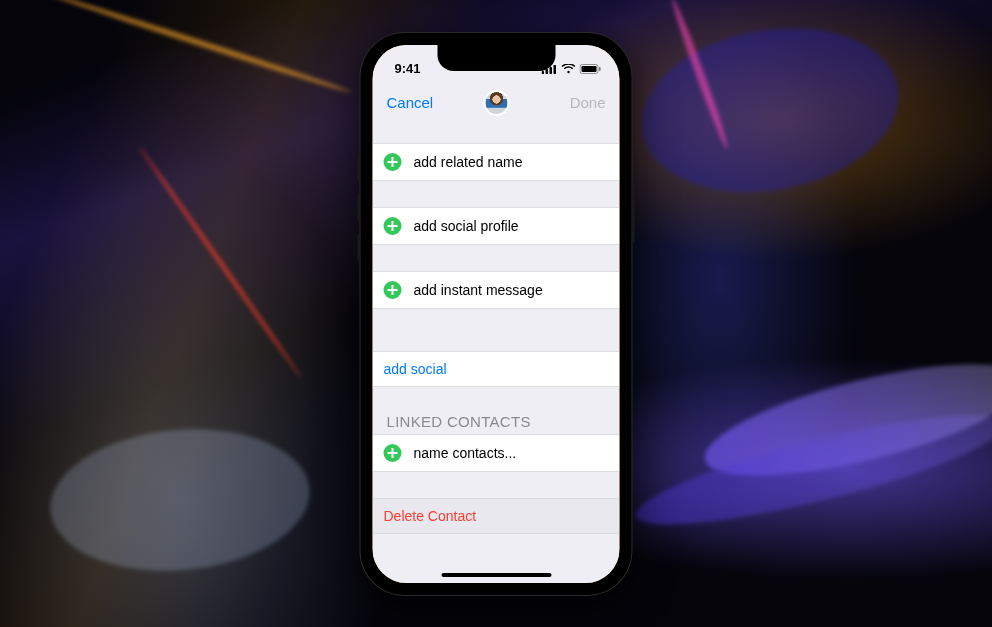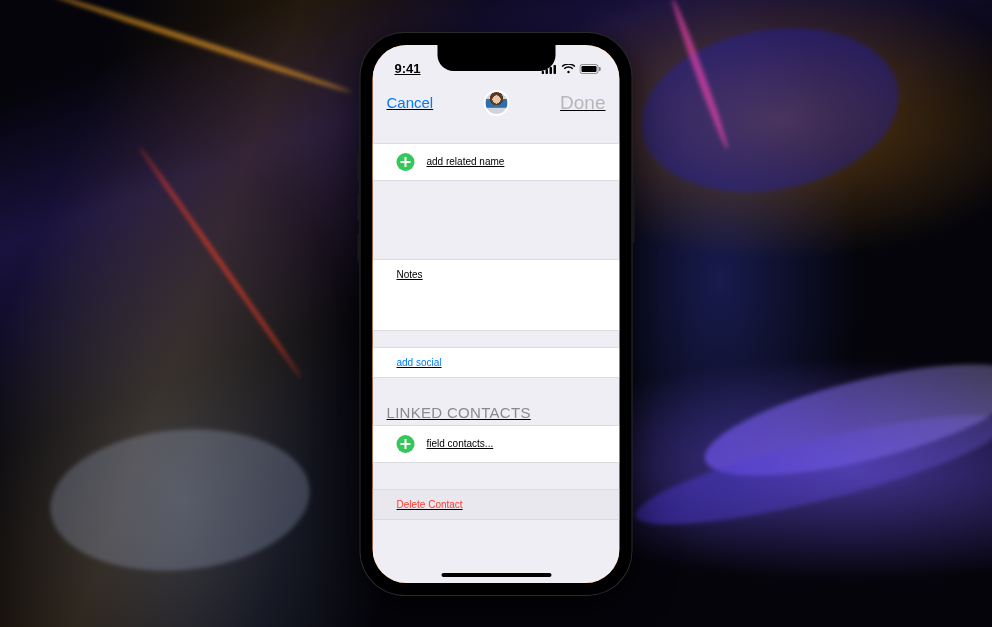--- a/index.html
+++ b/index.html
@@ -63,25 +63,24 @@
     content:"";
     position:absolute;
     right:-3px; top:150px;
     width:3px; height:60px;
     background:#1a1a1a;
     border-radius:0 2px 2px 0;
   }
   .screen {
     width: 100%;
     height: 100%;
-    background: #f97316;
+    background: #fdba74;
     border-radius: 34px;
     overflow: hidden;
     position: relative;
-    text-decoration: underline;
   }
   .notch {
     position: absolute;
     top: 0;
     left: 50%;
     transform: translateX(-50%);
     width: 118px;
     height: 26px;
     background: #000;
     border-radius: 0 0 16px 16px;
@@ -106,21 +105,21 @@
     height: 40px;
     background: #efeef4;
     display: flex;
     align-items: center;
     justify-content: space-between;
     padding: 0 14px;
     position: relative;
     gap: 12px;
   }
   .nav-cancel { color:#007aff; font-size:15px; }
-  .nav-done   { color:#b6b6bb; font-size:19px; }
+  .nav-done   { color:#b6b6bb; font-size:15px; }
   .avatar {
     position: absolute;
     left: 50%;
     top: 50%;
     transform: translate(-50%, -50%);
     width: 26px;
     height: 26px;
     border-radius: 50%;
     border: 2px solid #fff;
     background:
@@ -136,24 +135,24 @@
     background: #efeef4;
   }
   .group-gap { height: 26px; }
   .group-gap.small { height: 20px; }
   .group-gap.tiny  { height: 16px; }
 
   .row {
     background: #fff;
     border-top: 0.5px solid #dcdbe0;
     border-bottom: 0.5px solid #dcdbe0;
-    padding: 9px 24px;
+    padding: 9px 11px;
     display: flex;
     align-items: center;
-    font-size: 10px;
+    font-size: 14px;
     color:#000;
   }
   .row.tall { min-height: 72px; align-items: flex-start; }
   .row.link { color:#007aff; }
   .row.danger { color:#ff3b30; background:#e9e8ee; }
 
   .plus-icon {
     width: 18px;
     height: 18px;
     border-radius: 50%;
@@ -235,38 +234,43 @@
     </div>
 
     <div class="content">
       <div class="group-gap small"></div>
       <div class="row">
         <span class="plus-icon"></span>
         <span>add related name</span>
       </div>
 
       <div class="group-gap"></div>
-
-      <div class="group-gap"></div>
-
-      <div class="group-gap"></div>
-      <div class="row tall">
-        <span>Notes</span>
-      </div>
+      <div class="row">
+        <span class="plus-icon"></span>
+        <span>add social profile</span>
+      </div>
+
+      <div class="group-gap"></div>
+      <div class="row">
+        <span class="plus-icon"></span>
+        <span>add instant message</span>
+      </div>
+
+      <div class="group-gap"></div>
 
       <div class="group-gap tiny"></div>
       <div class="row link">
         <span>add social</span>
       </div>
 
       <div class="group-gap"></div>
       <div class="section-label">LINKED CONTACTS</div>
       <div class="row">
         <span class="plus-icon"></span>
-        <span>field contacts...</span>
+        <span>name contacts...</span>
       </div>
 
       <div class="group-gap"></div>
       <div class="row danger">
         <span>Delete Contact</span>
       </div>
     </div>
 
     <div class="home-indicator"></div>
   </div>

